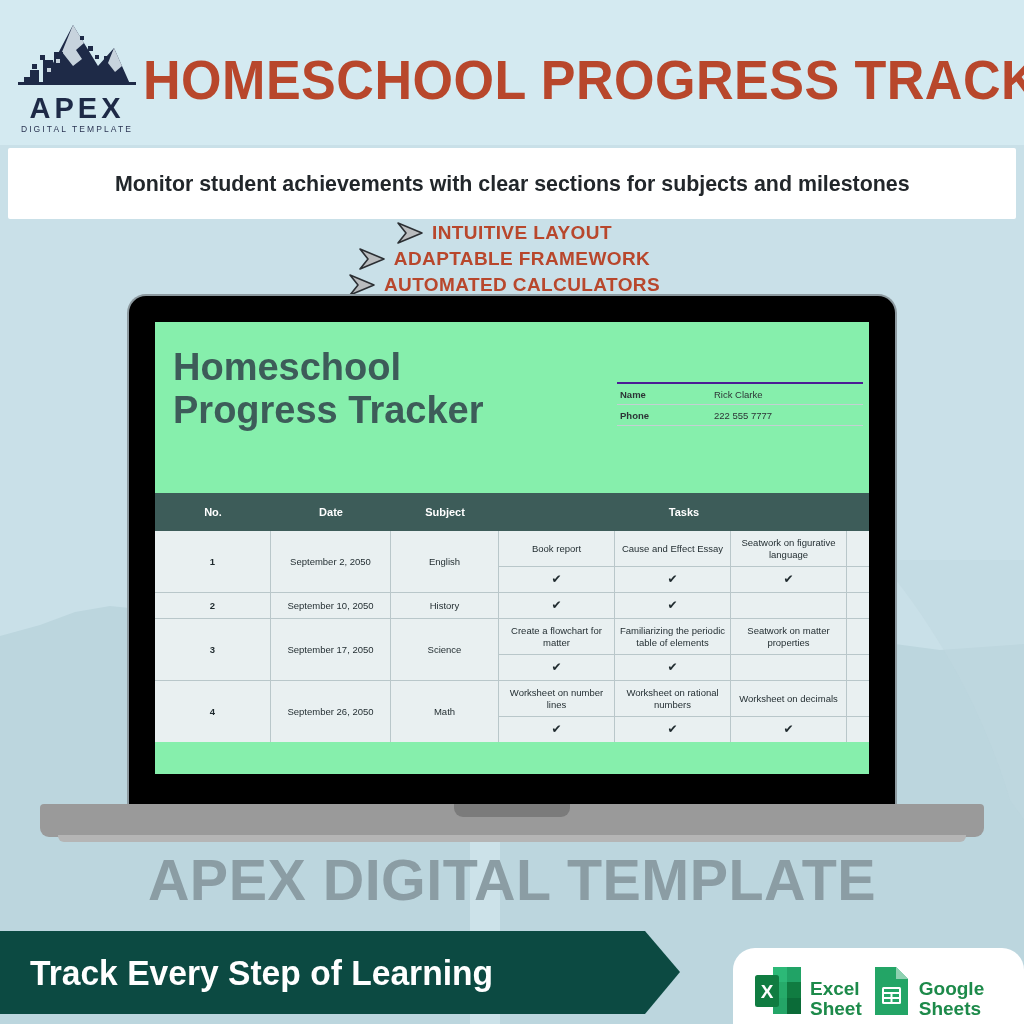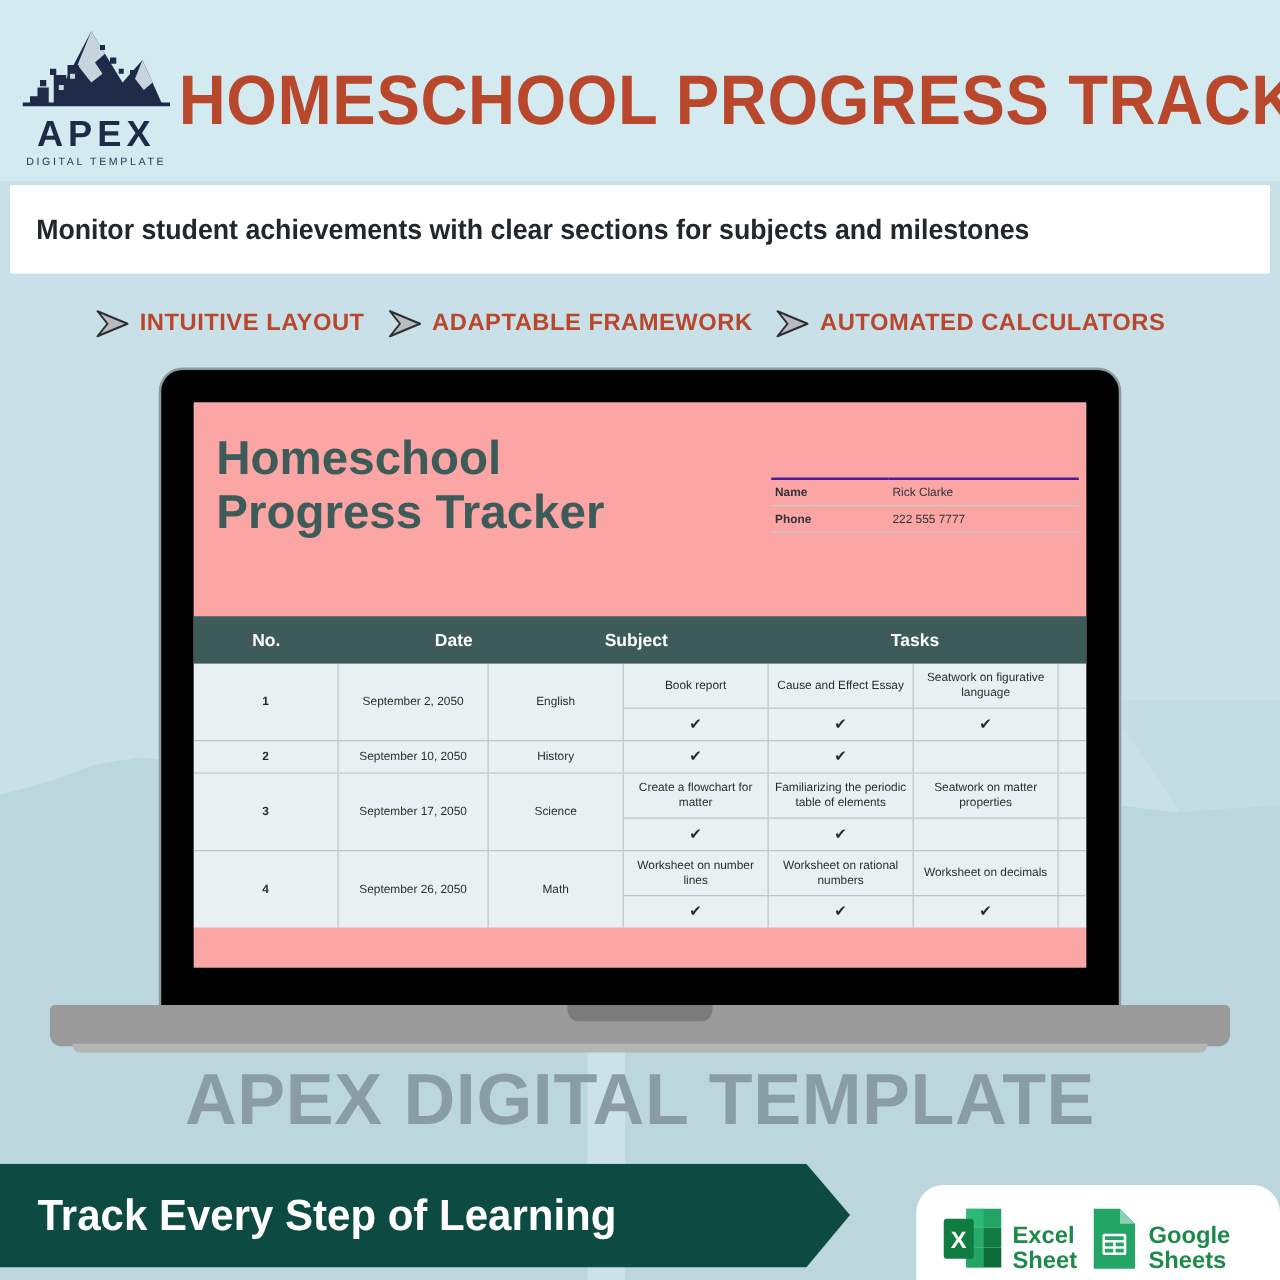--- a/index.html
+++ b/index.html
@@ -35,33 +35,33 @@
     font-size:56px;font-weight:bold;color:#b8472c;
     letter-spacing:0.5px;line-height:1;
     font-family:"Liberation Sans Narrow","Liberation Sans",sans-serif;
     transform:scaleX(0.93);transform-origin:left center;
     white-space:nowrap;
   }
 
   
   .subtitle-bar{
     position:absolute;left:8px;top:148px;width:1008px;height:71px;
-    background:#ffffff;z-index:2;display:flex;align-items:center;
+    background:#ffffff;z-index:2;display:flex;align-items:center;justify-content:center;
     border-radius:2px;
   }
   .subtitle-text{
     font-size:22.5px;font-weight:bold;color:#22272b;white-space:nowrap;
     transform:scaleX(0.95);transform-origin:center;
     font-family:"Liberation Sans Narrow","Liberation Sans",sans-serif;
   }
 
   
   .features{
     position:absolute;left:0;top:238px;width:1024px;height:42px;z-index:3;
-    display:flex;align-items:center;justify-content:center;gap:0px;
+    display:flex;align-items:center;justify-content:center;gap:0px;flex-direction:column;
   }
   .feature{display:flex;align-items:center;}
   .chev{width:30px;height:26px;margin-right:7px;flex:0 0 auto;}
   .feature-label{
     font-size:19px;font-weight:bold;color:#b8472c;letter-spacing:0.4px;
     white-space:nowrap;margin-right:17px;
     font-family:"Liberation Sans Narrow","Liberation Sans",sans-serif;
   }
 
   
@@ -82,21 +82,21 @@
   .laptop-base-shadow{
     position:absolute;left:58px;top:539px;width:908px;height:7px;
     background:#b5b5b5;border-radius:0 0 6px 6px;
   }
   .laptop-notch{
     position:absolute;left:454px;top:508px;width:116px;height:13px;
     background:#7b7b7b;border-radius:0 0 9px 9px;
   }
 
   
-  .sheet{position:relative;width:714px;height:452px;background:#fca5a5;}
+  .sheet{position:relative;width:714px;height:452px;background:#86efac;}
   .sheet-title{
     position:absolute;left:18px;top:24px;
     font-size:38px;font-weight:bold;color:#3d5c59;line-height:1.12;
     font-family:"Liberation Sans",sans-serif;
   }
   .info-table{
     position:absolute;left:462px;top:60px;width:246px;
     border-collapse:collapse;font-size:9.5px;
   }
   .info-table td{
@@ -104,21 +104,21 @@
   }
   .info-table tr:first-child td{border-top:2px solid #4c1d95;}
   .info-key{font-weight:bold;width:88px;color:#1f2a2e;}
   .info-val{color:#2d3436;white-space:nowrap;overflow:hidden;}
 
   .tbl{
     position:absolute;left:0;top:171px;width:714px;
   }
   .tbl-head{
     display:flex;height:38px;background:#3d5c59;color:#ffffff;
-    font-size:14px;font-weight:bold;gap:32px;
+    font-size:11px;font-weight:bold;
   }
   .tbl-head > div{display:flex;align-items:center;justify-content:center;text-align:center;}
   .c-no{width:116px;flex:0 0 116px;}
   .c-date{width:120px;flex:0 0 120px;}
   .c-subj{width:108px;flex:0 0 108px;}
   .c-tasks{flex:1 1 auto;}
 
   .row{display:flex;border-bottom:1px solid #b9c7ca;background:#e9f0f1;}
   .row:last-child{border-bottom:none;}
   .cell-static{

